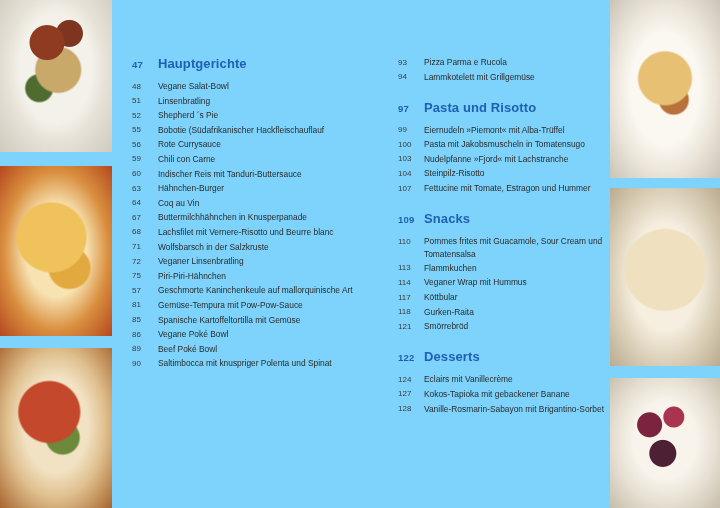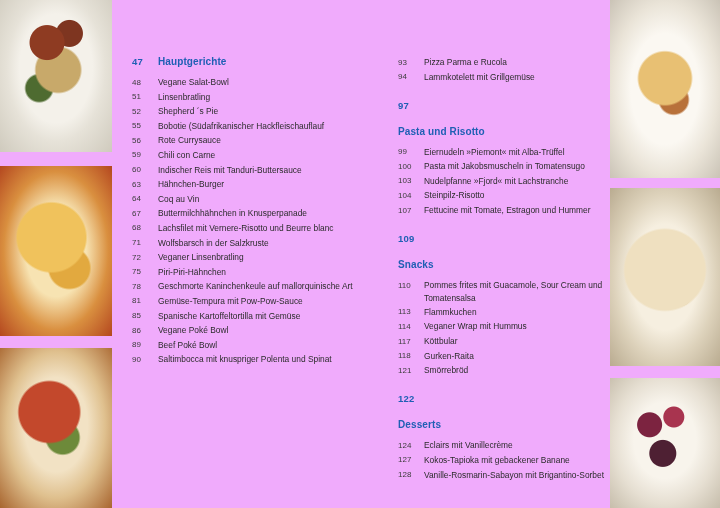--- a/index.html
+++ b/index.html
@@ -10,21 +10,21 @@
     width: 720px;
     height: 508px;
     background: #ffffff;
     font-family: "Liberation Sans", sans-serif;
     overflow: hidden;
   }
   .page {
     position: relative;
     width: 720px;
     height: 508px;
-    background: #f0abfc;
+    background: #7dd3fc;
   }
 
   
   .photo-col-left {
     position: absolute;
     left: 0; top: 0;
     width: 112px; height: 508px;
   }
   .photo-col-right {
     position: absolute;
@@ -117,25 +117,25 @@
   .section-head .num {
     width: 26px;
     flex: 0 0 26px;
     color: #1f5fb4;
     font-size: 9.5px;
     font-weight: bold;
     letter-spacing: 0.2px;
   }
   .section-head .title {
     color: #1f5fb4;
-    font-size: 10px;
+    font-size: 13px;
     font-weight: bold;
     letter-spacing: 0.1px;
   }
-  .section-head.spaced { margin-top: 16px; flex-direction: column; }
+  .section-head.spaced { margin-top: 16px; }
 
   .entry {
     display: flex;
     align-items: flex-start;
     margin-bottom: 1.5px;
   }
   .entry .num {
     width: 26px;
     flex: 0 0 26px;
     color: #3c3c3c;
@@ -226,21 +226,21 @@
       </div>
       <div class="entry">
         <span class="num">72</span>
         <span class="label">Veganer Linsenbratling</span>
       </div>
       <div class="entry">
         <span class="num">75</span>
         <span class="label">Piri-Piri-Hähnchen</span>
       </div>
       <div class="entry">
-        <span class="num">78</span>
+        <span class="num">57</span>
         <span class="label">Geschmorte Kaninchenkeule auf mallorquinische Art</span>
       </div>
       <div class="entry">
         <span class="num">81</span>
         <span class="label">Gemüse-Tempura mit Pow-Pow-Sauce</span>
       </div>
       <div class="entry">
         <span class="num">85</span>
         <span class="label">Spanische Kartoffeltortilla mit Gemüse</span>
       </div>

